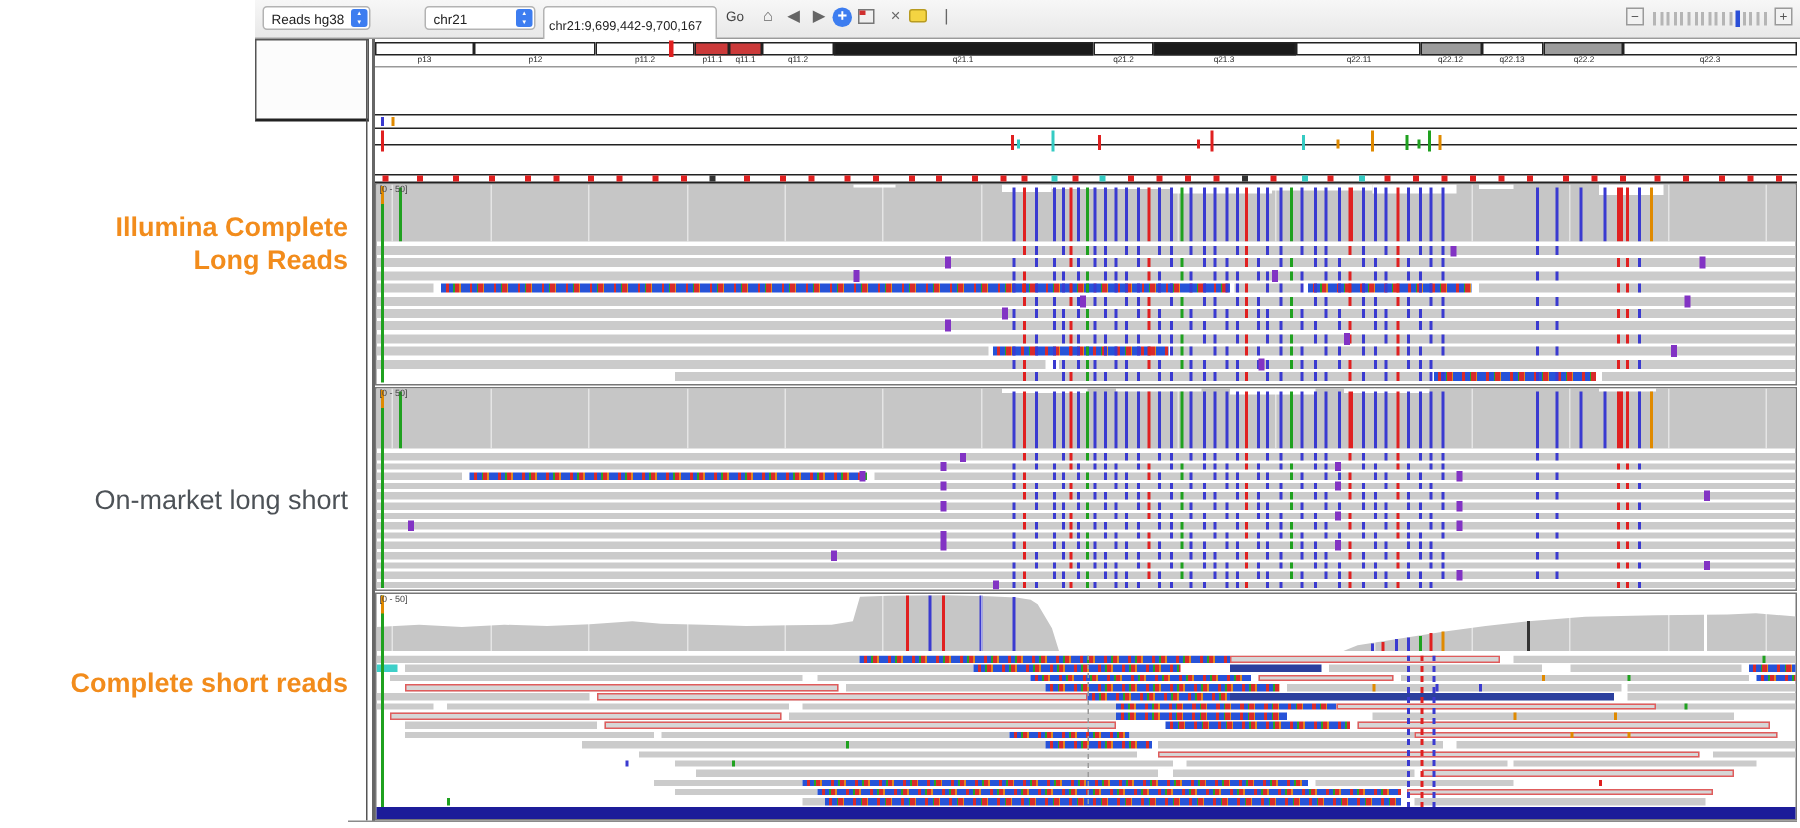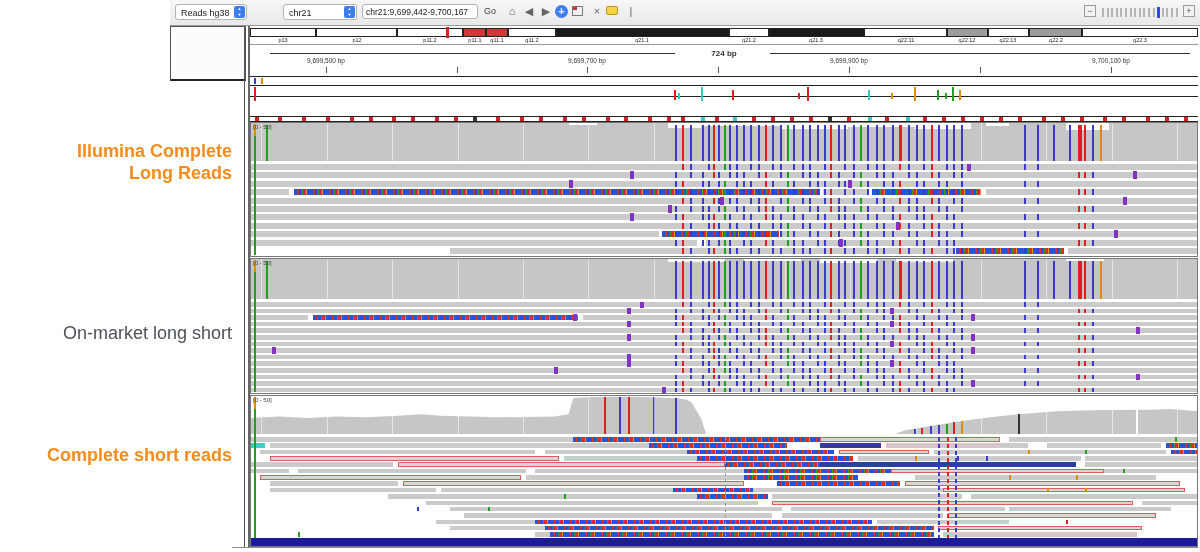--- a/index.html
+++ b/index.html
@@ -6,21 +6,21 @@
   .stage{position:relative;width:1200px;height:552px;background:#fff;overflow:hidden;
          font-family:"Liberation Sans",sans-serif;}
   .abs{position:absolute;}
   .igv{position:absolute;left:170px;top:0;width:1030px;height:550px;}
   .toolbar{position:absolute;left:0;top:0;width:1030px;height:25px;
            background:linear-gradient(#f7f7f7,#e8e8e8);border-bottom:1px solid #9a9a9a;}
   .selbox{position:absolute;top:4px;height:16px;background:#fff;border:1px solid #b3b3b3;
           border-radius:3px;font-size:9px;color:#222;line-height:16px;padding-left:5px;box-sizing:border-box;}
   .stepper{position:absolute;right:1px;top:1px;width:11px;height:12px;background:#3d7df0;border-radius:2px;
            color:#fff;font-size:4px;line-height:6px;text-align:center;}
-  .locus{position:absolute;top:4px;height:15px;background:#fff;border:1px solid #b3b3b3;border-radius:3px;
+  .locus{position:absolute;top:4px;height:25px;background:#fff;border:1px solid #b3b3b3;border-radius:3px;
          font-size:8.5px;color:#222;padding:0 3px;box-sizing:border-box;font-family:"Liberation Sans",sans-serif;}
   .golab{position:absolute;top:6px;font-size:9px;color:#444;}
   .ticon{position:absolute;top:3px;width:16px;height:17px;text-align:center;font-size:11px;color:#666;line-height:17px;}
   .zoombar{position:absolute;top:8px;width:2px;height:9px;background:#b5b5b5;}
   .zbtn{position:absolute;top:5px;width:12px;height:12px;border:1px solid #9a9a9a;background:#f2f2f2;
         font-size:9px;line-height:10px;text-align:center;color:#555;box-sizing:border-box;}
   .namebox{position:absolute;left:0;top:26px;width:74px;height:52px;background:#fcfcfc;
            border:1px solid #555;border-bottom:2px solid #222;}
   .datapanel{position:absolute;left:78px;top:26px;width:950px;height:522px;background:#fff;
              border-left:2px solid #666;}
@@ -126,36 +126,20 @@
           <div class="bandlab" style="left: 656px;">q22.11</div>
           <div class="abs" style="left: 697px; top: 2px; width: 41px; height: 9px; background: rgb(156, 156, 156); border: 1px solid rgb(34, 34, 34); box-sizing: border-box;"></div>
           <div class="bandlab" style="left: 717px;">q22.12</div>
           <div class="abs" style="left: 738px; top: 2px; width: 41px; height: 9px; background: rgb(255, 255, 255); border: 1px solid rgb(34, 34, 34); box-sizing: border-box;"></div>
           <div class="bandlab" style="left: 758px;">q22.13</div>
           <div class="abs" style="left: 779px; top: 2px; width: 53px; height: 9px; background: rgb(156, 156, 156); border: 1px solid rgb(34, 34, 34); box-sizing: border-box;"></div>
           <div class="bandlab" style="left: 806px;">q22.2</div>
           <div class="abs" style="left: 832px; top: 2px; width: 116px; height: 9px; background: rgb(255, 255, 255); border: 1px solid rgb(34, 34, 34); box-sizing: border-box;"></div>
           <div class="bandlab" style="left: 890px;">q22.3</div>
           <div class="abs" style="left: 196px; top: 1px; width: 3px; height: 11px; background: rgb(224, 32, 32);"></div>
-        </div>
-      <div id="ruler" class="abs" style="left:0;top:18px;width:948px;height:32px;">
-          <div class="abs" style="left: 20px; top: 9px; width: 405px; height: 1px; background: rgb(51, 51, 51);"></div>
-          <div class="abs" style="left: 520px; top: 9px; width: 420px; height: 1px; background: rgb(51, 51, 51);"></div>
-          <div class="spanlab" style="left: 474px; top: 5px;">724 bp</div>
-          <div class="rtlab" style="left: 76px; top: 13px;">9,699,500 bp</div>
-          <div class="abs" style="left: 76px; top: 23px; width: 1px; height: 6px; background: rgb(85, 85, 85);"></div>
-          <div class="abs" style="left: 207px; top: 23px; width: 1px; height: 6px; background: rgb(85, 85, 85);"></div>
-          <div class="rtlab" style="left: 337px; top: 13px;">9,699,700 bp</div>
-          <div class="abs" style="left: 337px; top: 23px; width: 1px; height: 6px; background: rgb(85, 85, 85);"></div>
-          <div class="abs" style="left: 468px; top: 23px; width: 1px; height: 6px; background: rgb(85, 85, 85);"></div>
-          <div class="rtlab" style="left: 599px; top: 13px;">9,699,900 bp</div>
-          <div class="abs" style="left: 599px; top: 23px; width: 1px; height: 6px; background: rgb(85, 85, 85);"></div>
-          <div class="abs" style="left: 730px; top: 23px; width: 1px; height: 6px; background: rgb(85, 85, 85);"></div>
-          <div class="rtlab" style="left: 861px; top: 13px;">9,700,100 bp</div>
-          <div class="abs" style="left: 861px; top: 23px; width: 1px; height: 6px; background: rgb(85, 85, 85);"></div>
         </div>
       <div id="annrows" class="abs" style="left:0;top:50px;width:948px;height:46px;">
           <div class="abs" style="left: 0px; top: 0px; width: 948px; height: 1px; background: rgb(34, 34, 34);"></div>
           <div class="abs" style="left: 0px; top: 9px; width: 948px; height: 1px; background: rgb(34, 34, 34);"></div>
           <div class="abs" style="left: 0px; top: 20px; width: 948px; height: 1px; background: rgb(34, 34, 34);"></div>
           <div class="abs" style="left: 0px; top: 40px; width: 948px; height: 1px; background: rgb(34, 34, 34);"></div>
           <div class="abs" style="left: 0px; top: 45px; width: 948px; height: 1px; background: rgb(34, 34, 34);"></div>
           <div class="abs" style="left: 4px; top: 2px; width: 2px; height: 6px; background: rgb(58, 58, 208);"></div>
           <div class="abs" style="left: 11px; top: 2px; width: 2px; height: 6px; background: rgb(224, 138, 0);"></div>
           <div class="abs" style="left: 4px; top: 11px; width: 2px; height: 14px; background: rgb(224, 32, 32);"></div>

